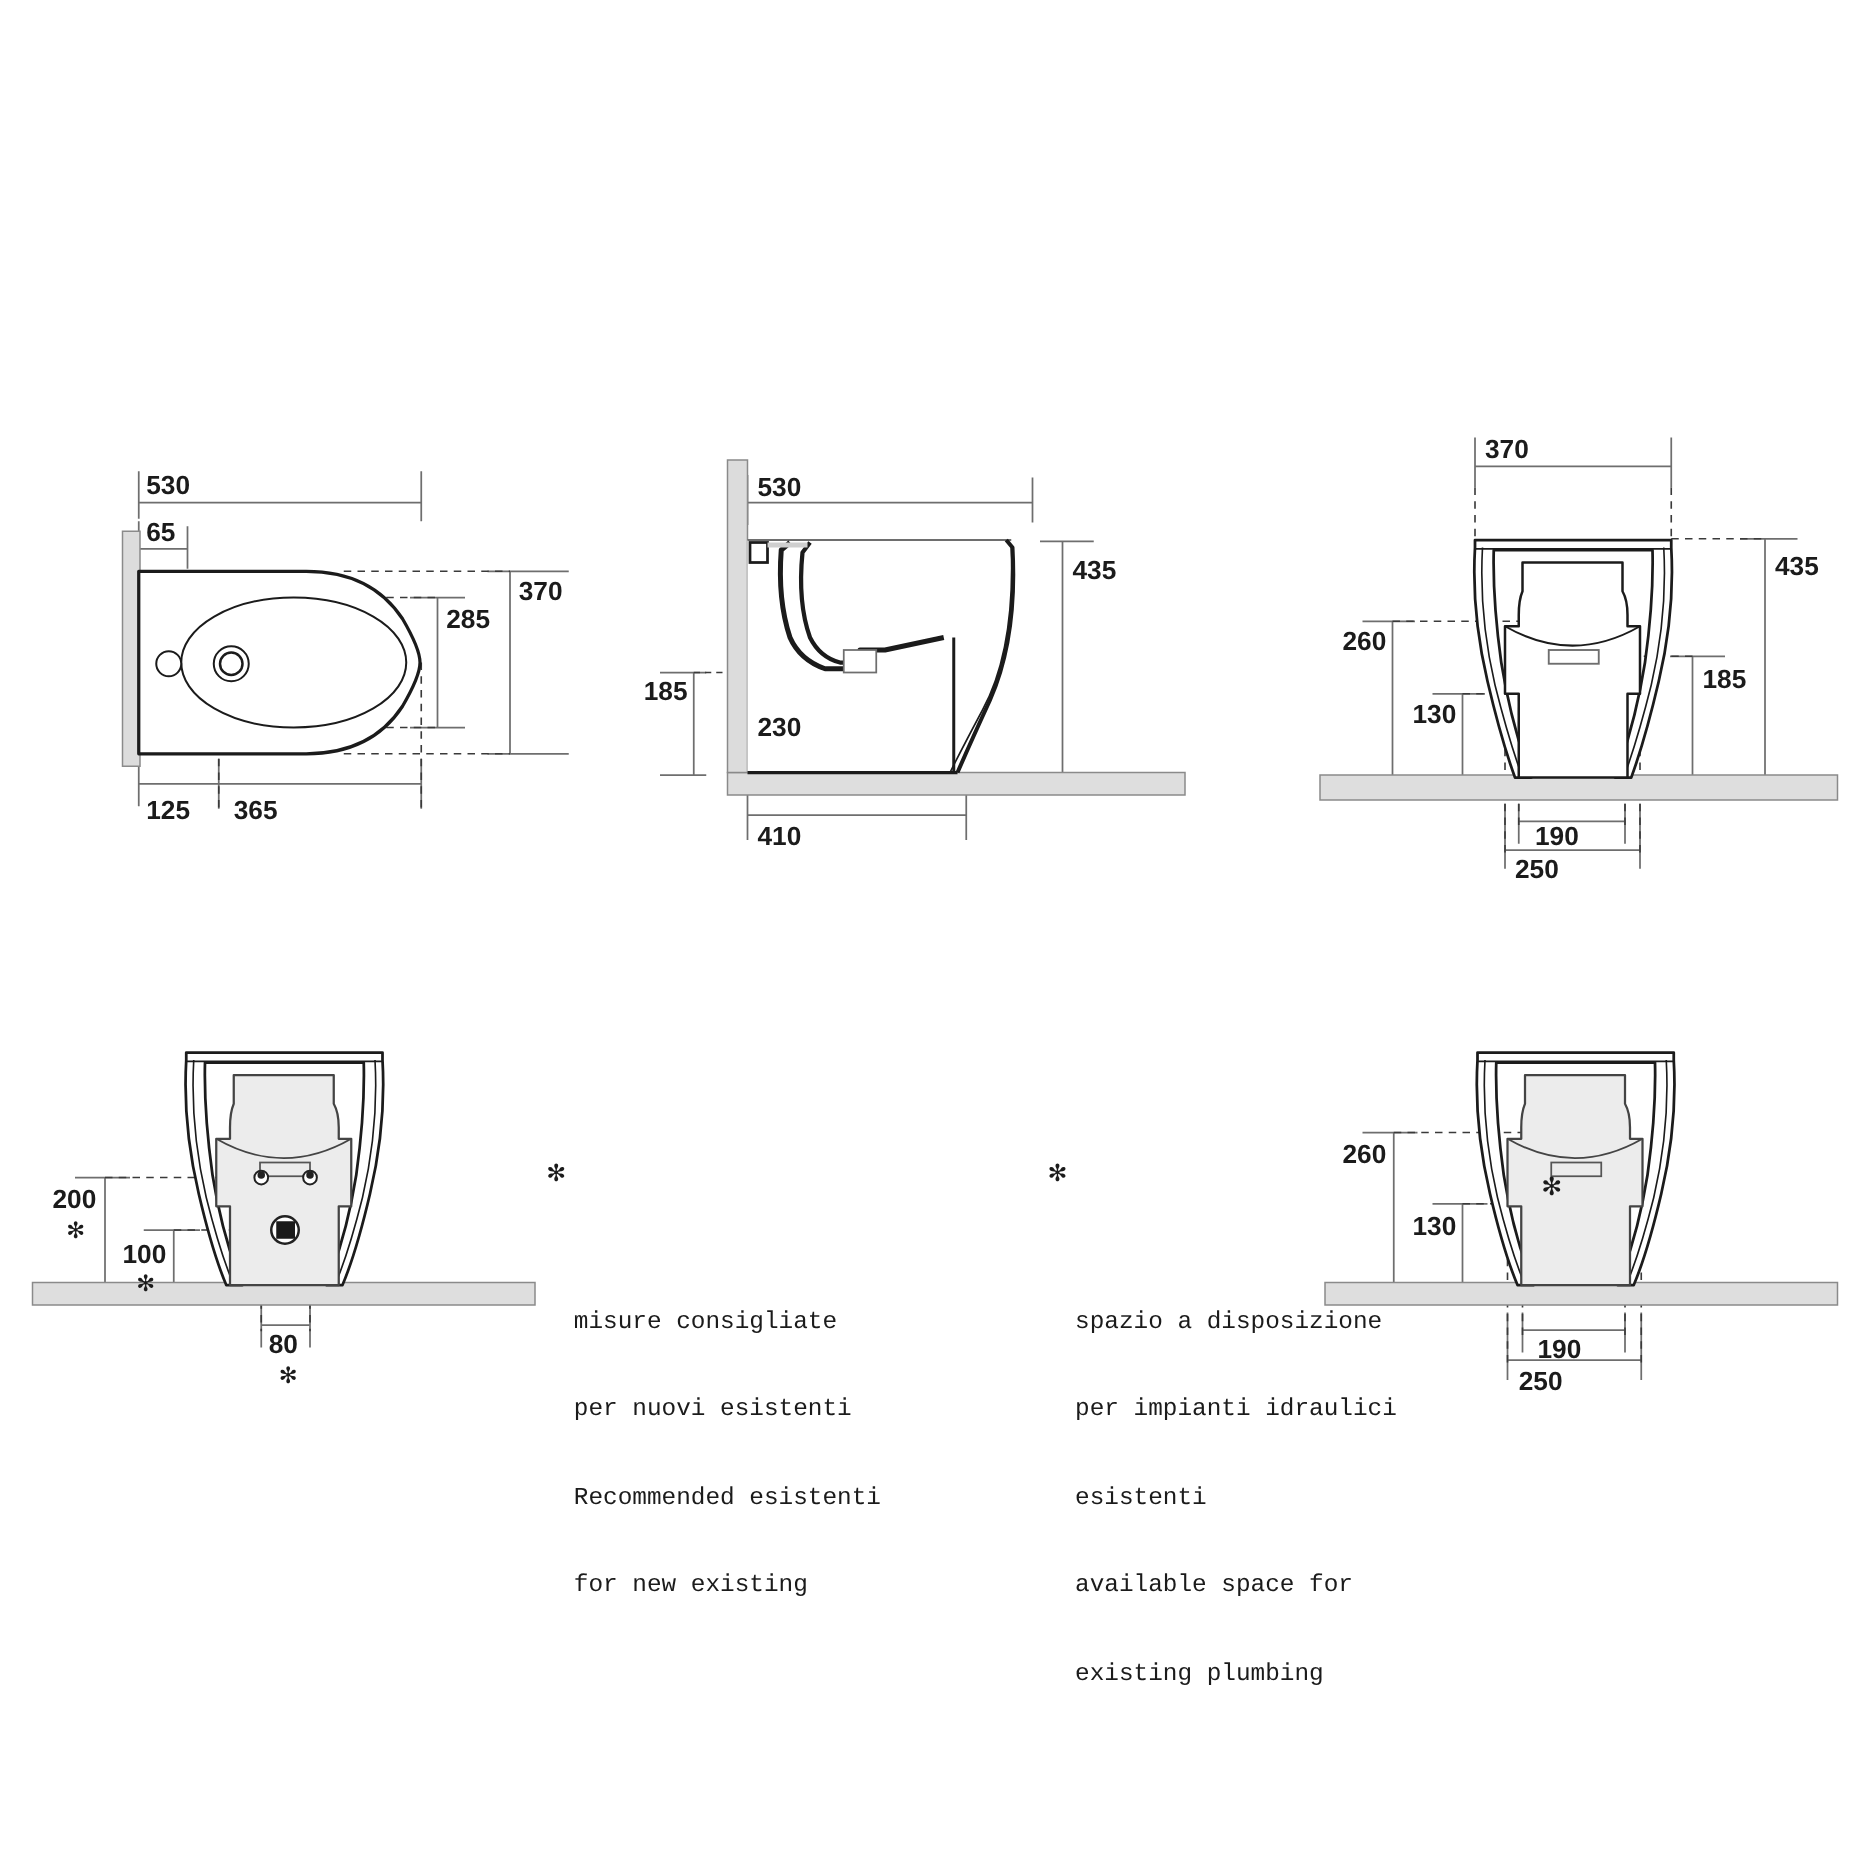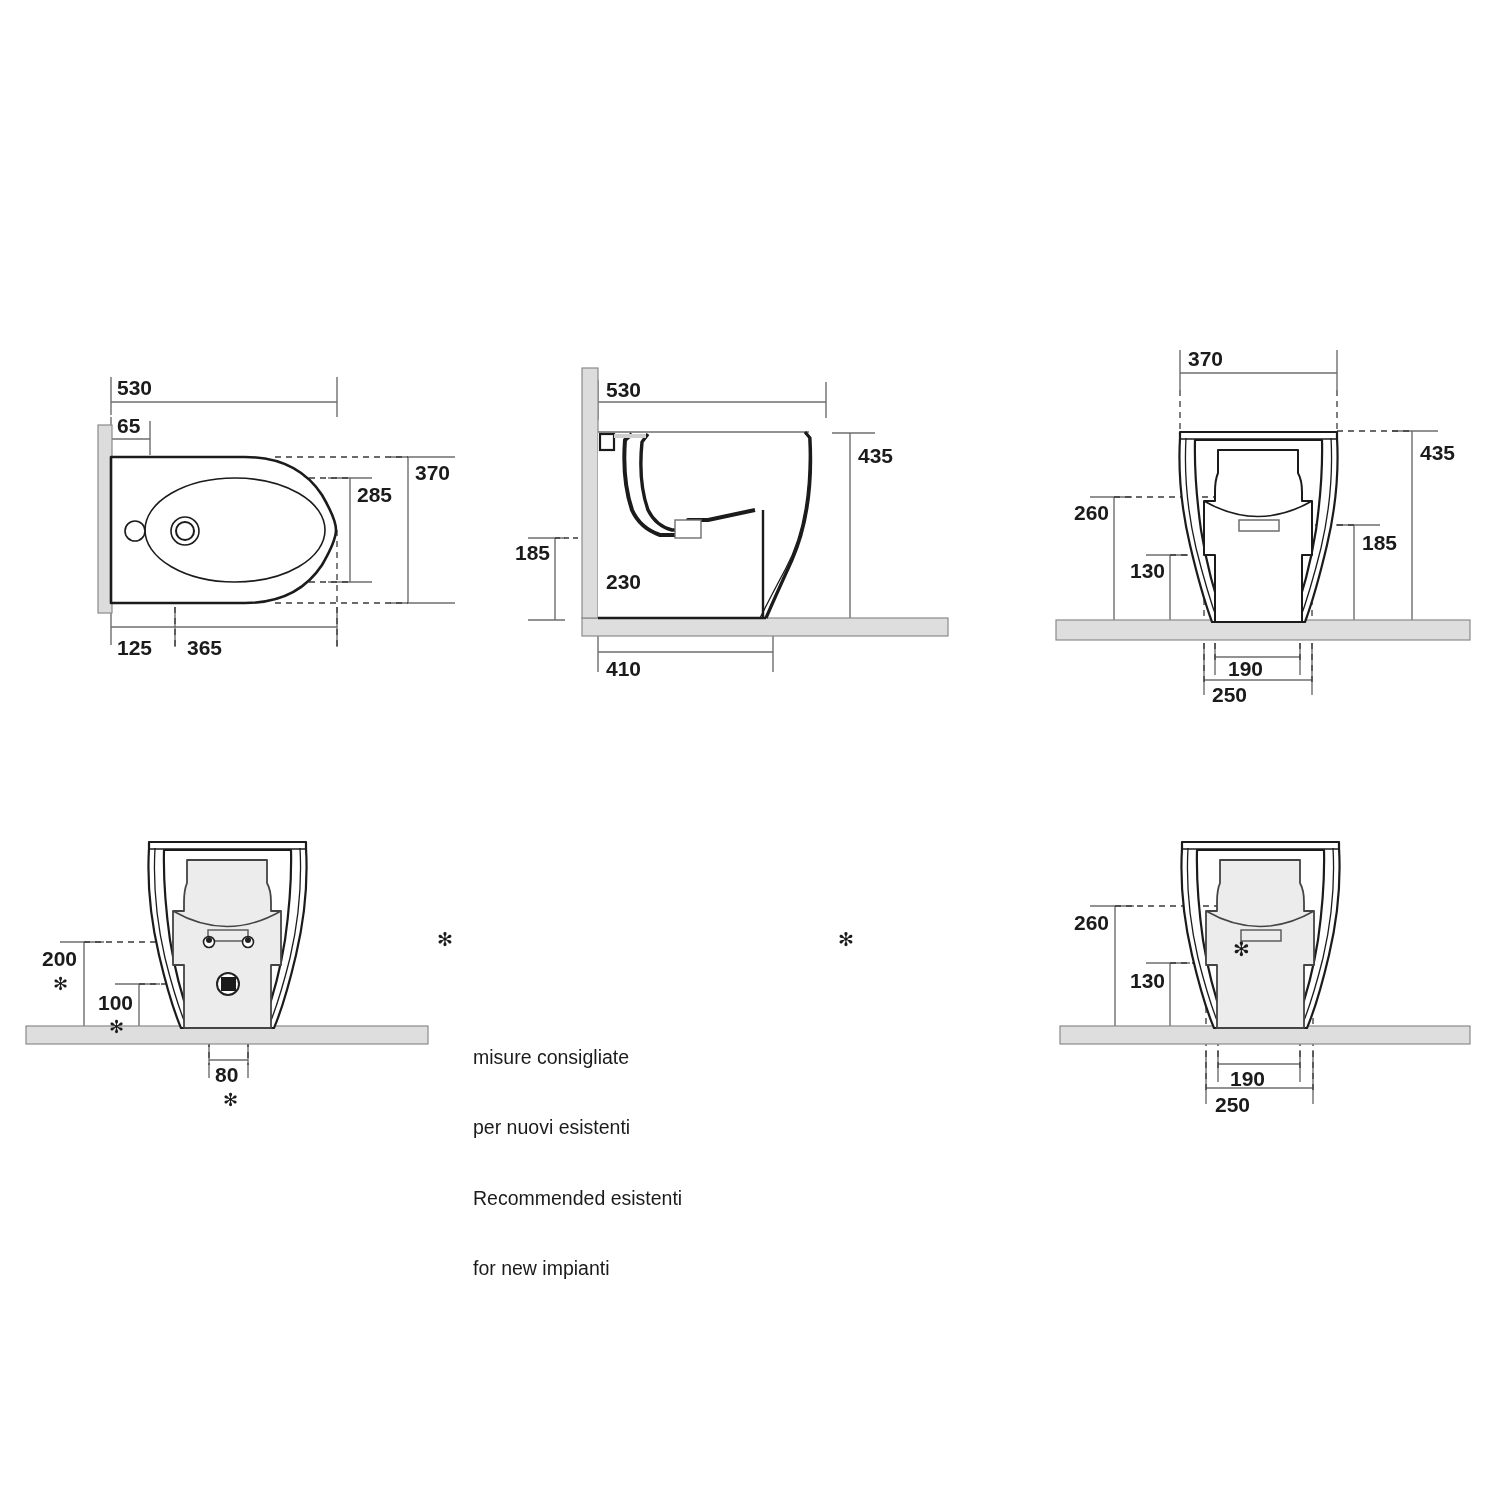--- a/index.html
+++ b/index.html
@@ -34,21 +34,22 @@
     white-space: pre;
   }
   .legend .star {
     position: absolute;
     left: 0;
     top: 0;
     font-size: 19px;
     line-height: 23.5px;
   }
   .legend .lines {
-    margin-left: 36px;
+    margin-left: 22px;
+    font-family: Liberation Mono, monospace;
   }
   .legend .lines div { white-space: pre; }
   #legend-left { left: 437px; top: 928px; }
   #legend-right { left: 838px; top: 928px; }
 </style>
 </head>
 <body>
 
 <div id="sheet">
 
@@ -320,21 +321,28 @@
     <text x="170" y="266" font-family="Liberation Sans, sans-serif" font-size="21" font-weight="bold" fill="#1b1b1b">190</text>
     <text x="155" y="292" font-family="Liberation Sans, sans-serif" font-size="21" font-weight="bold" fill="#1b1b1b">250</text>
   </svg>
 
   <div class="legend" id="legend-left">
     <span class="star">✻</span>
     <div class="lines">
       <div>misure consigliate</div>
       <div>per nuovi esistenti</div>
       <div>Recommended esistenti</div>
-      <div>for new impianti</div>
+      <div>for new existing</div>
     </div>
   </div>
 
   <div class="legend" id="legend-right">
     <span class="star">✻</span>
+    <div class="lines">
+      <div>spazio a disposizione</div>
+      <div>per impianti idraulici</div>
+      <div>esistenti</div>
+      <div>available space for</div>
+      <div>existing plumbing</div>
+    </div>
   </div>
 
 </div>
 
 </body></html>

